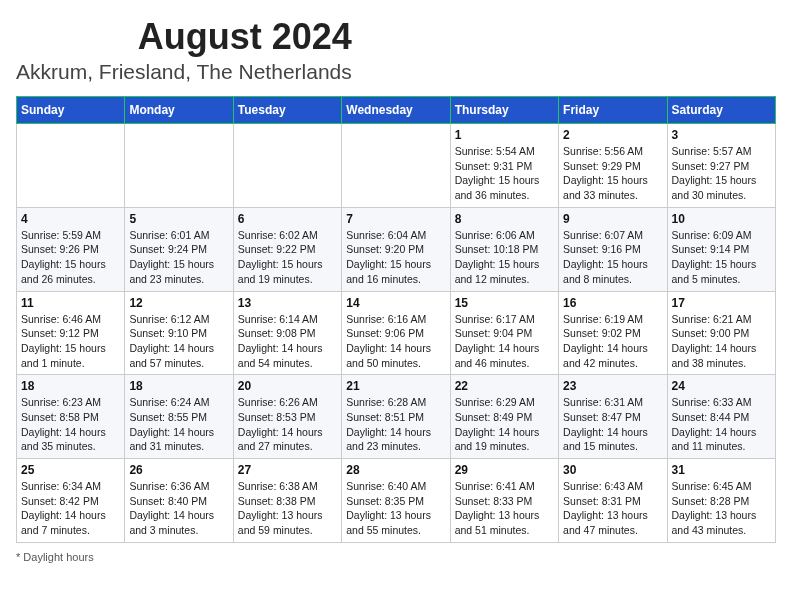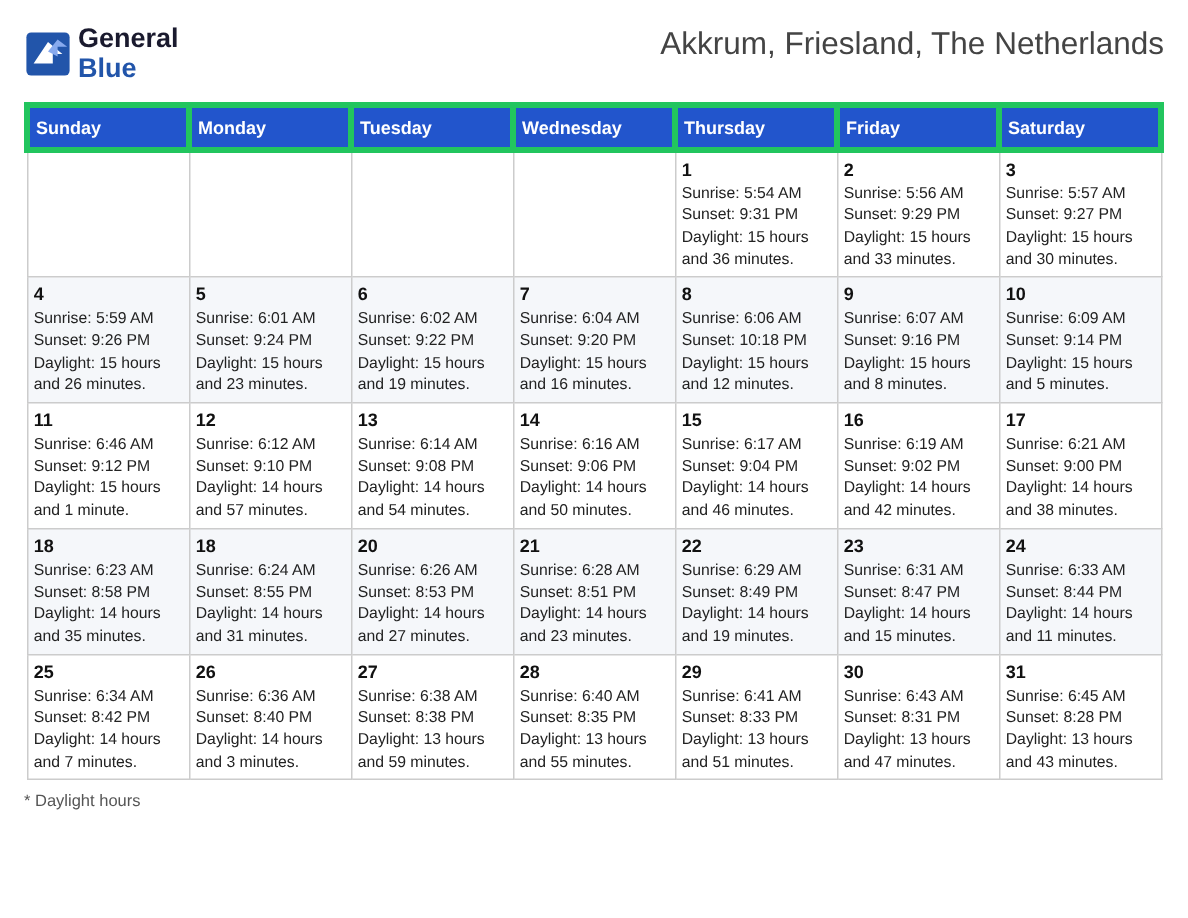--- a/index.html
+++ b/index.html
@@ -49,21 +49,21 @@
       border-collapse: collapse;
       font-size: 11px;
     }
     .calendar-table th {
       background: #2255cc;
       color: #fff;
       padding: 6px 4px;
       text-align: left;
       font-size: 12px;
       font-weight: bold;
-      border: 4px solid #22c55e;
+      border: 1px solid #22c55e;
     }
     .calendar-table td {
       border: 1px solid #ccc;
       vertical-align: top;
       padding: 4px;
       width: 108px;
       min-height: 80px;
       background: #fff;
     }
     .calendar-table tr:nth-child(even) td {
@@ -87,32 +87,22 @@
       margin-top: 8px;
       font-size: 11px;
       color: #555;
       text-align: left;
     }
   </style>
 </head>
 <body>
 
 <div class="header-section">
-  <div class="logo">
-    <svg class="logo-icon" viewBox="0 0 40 40">
-      <rect x="2" y="2" width="36" height="36" rx="4" fill="#2255aa"></rect>
-      <polygon points="8,28 20,10 32,20 24,20 24,28" fill="white"></polygon>
-      <polygon points="20,18 28,8 36,14 28,14 28,22" fill="#88aaee"></polygon>
-    </svg>
-    <div class="logo-text">
-      <div>General</div>
-      <div style="color:#2255aa; font-weight:bold;">Blue</div>
-    </div>
-  </div>
   <div class="title-block">
+    <div class="month-title">August 2024</div>
     <div class="location-title">Akkrum, Friesland, The Netherlands</div>
   </div>
 </div>
 
 <table class="calendar-table">
   <thead>
     <tr>
     <th>Sunday</th>
         <th>Monday</th>
         <th>Tuesday</th>

